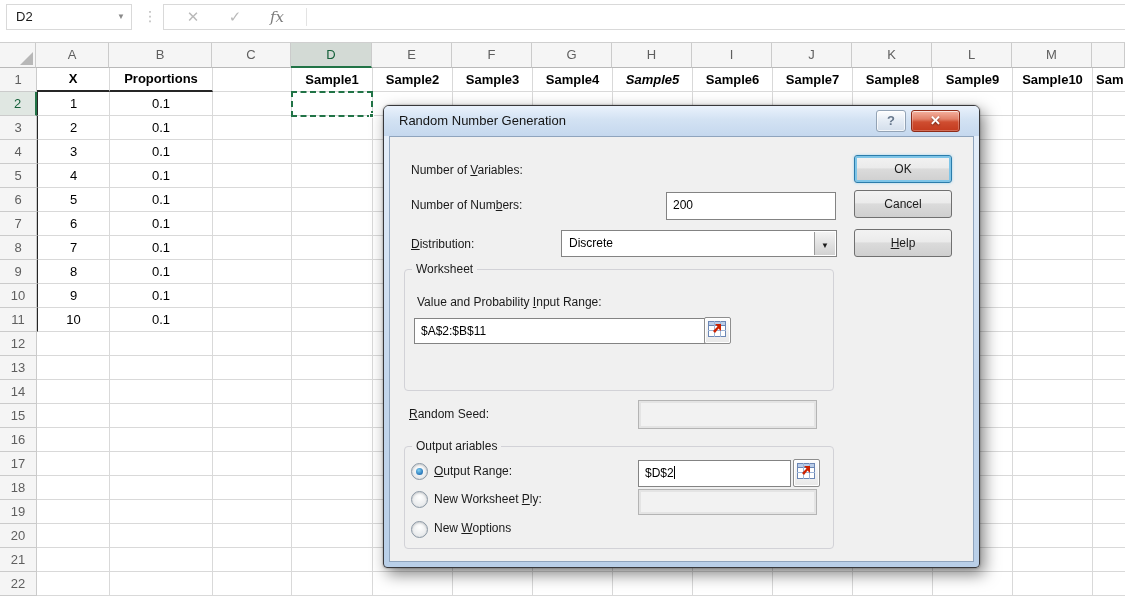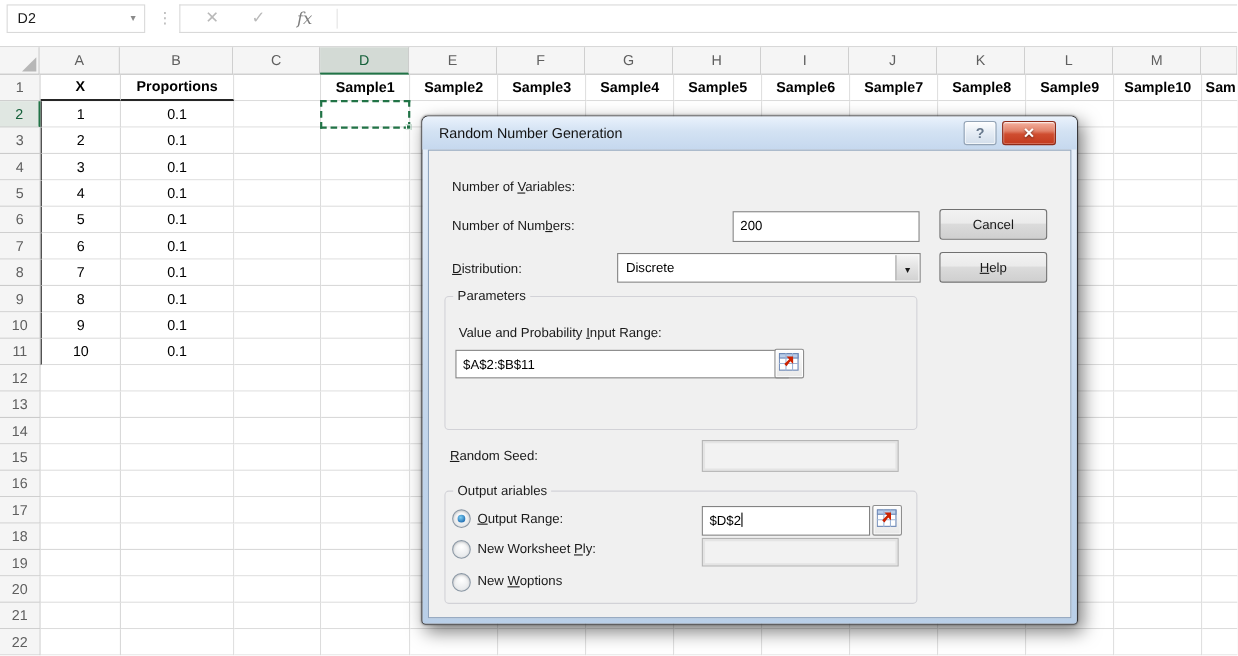--- a/index.html
+++ b/index.html
@@ -116,21 +116,21 @@
   <div class="rows" id="rows">
       <div class="row">
         <div class="rowh">1</div>
         <div class="cell b c hb" style="width: 73px;">X</div>
         <div class="cell b c hb" style="width: 103px;">Proportions</div>
         <div class="cell" style="width: 79px;"></div>
         <div class="cell b c" style="width: 81px;">Sample1</div>
         <div class="cell b c" style="width: 80px;">Sample2</div>
         <div class="cell b c" style="width: 80px;">Sample3</div>
         <div class="cell b c" style="width: 80px;">Sample4</div>
-        <div class="cell b c" style="width: 80px;">Sample5</div>
+        <div class="cell b c" style="width: 80px; font-style: italic;">Sample5</div>
         <div class="cell b c" style="width: 80px;">Sample6</div>
         <div class="cell b c" style="width: 80px;">Sample7</div>
         <div class="cell b c" style="width: 80px;">Sample8</div>
         <div class="cell b c" style="width: 80px;">Sample9</div>
         <div class="cell b c" style="width: 80px;">Sample10</div>
         <div class="cell b clip" style="width: 33px;">Sam</div>
       </div>
       <div class="row">
         <div class="rowh sel">2</div>
         <div class="cell c lb" style="width: 73px;">1</div>
@@ -498,40 +498,41 @@
     <div class="titlebar">
       <div class="title">Random Number Generation</div>
       <div class="tb-btn help-btn">?</div>
       <div class="tb-btn close-btn">✕</div>
     </div>
     <div class="dcontent"></div>
 
     <div class="dlabel" style="left:27px;top:55px">
       <span>Number of </span><span class="u">V</span><span>ariables:</span>
     </div>
+    <div class="btn default" style="left:470px;top:49px">OK</div>
 
     <div class="dlabel" style="left:27px;top:90px">
       <span>Number of Num</span><span class="u">b</span><span>ers:</span>
     </div>
     <div class="tbox" style="left:282px;top:86px;width:170px;height:28px">200</div>
     <div class="btn" style="left:470px;top:84px">Cancel</div>
 
     <div class="dlabel" style="left:27px;top:129px">
       <span></span><span class="u">D</span><span>istribution:</span>
     </div>
     <div class="dropdown" style="left:177px;top:124px;width:276px;height:27px">
       <span>Discrete</span>
       <div class="arrow-btn"><span>▼</span></div>
     </div>
     <div class="btn" style="left:470px;top:123px">
       <span></span><span class="u">H</span><span>elp</span>
     </div>
 
     <div class="groupbox" style="left:20px;top:163px;width:430px;height:122px"></div>
-    <div class="grouplabel" style="left:28px;top:155px">Parameters</div>
+    <div class="grouplabel" style="left:28px;top:155px">Worksheet</div>
     <div class="dlabel" style="left:33px;top:187px">
       <span>Value and Probability </span><span class="u">I</span><span>nput Range:</span>
     </div>
     <div class="tbox" style="left:30px;top:212px;width:303px;height:26px">$A$2:$B$11</div>
     <div class="refbtn" style="left:320px;top:211px;width:27px;height:27px">
       <svg width="19" height="19" viewBox="0 0 19 19">
         <rect x="0.5" y="0.5" width="17" height="15" fill="#fff" stroke="#6b86b4"></rect>
         <rect x="0.5" y="0.5" width="17" height="4" fill="#b9cde9" stroke="#6b86b4"></rect>
         <line x1="6.5" y1="0" x2="6.5" y2="16" stroke="#9db4d6"></line>
         <line x1="12.5" y1="0" x2="12.5" y2="16" stroke="#9db4d6"></line>

